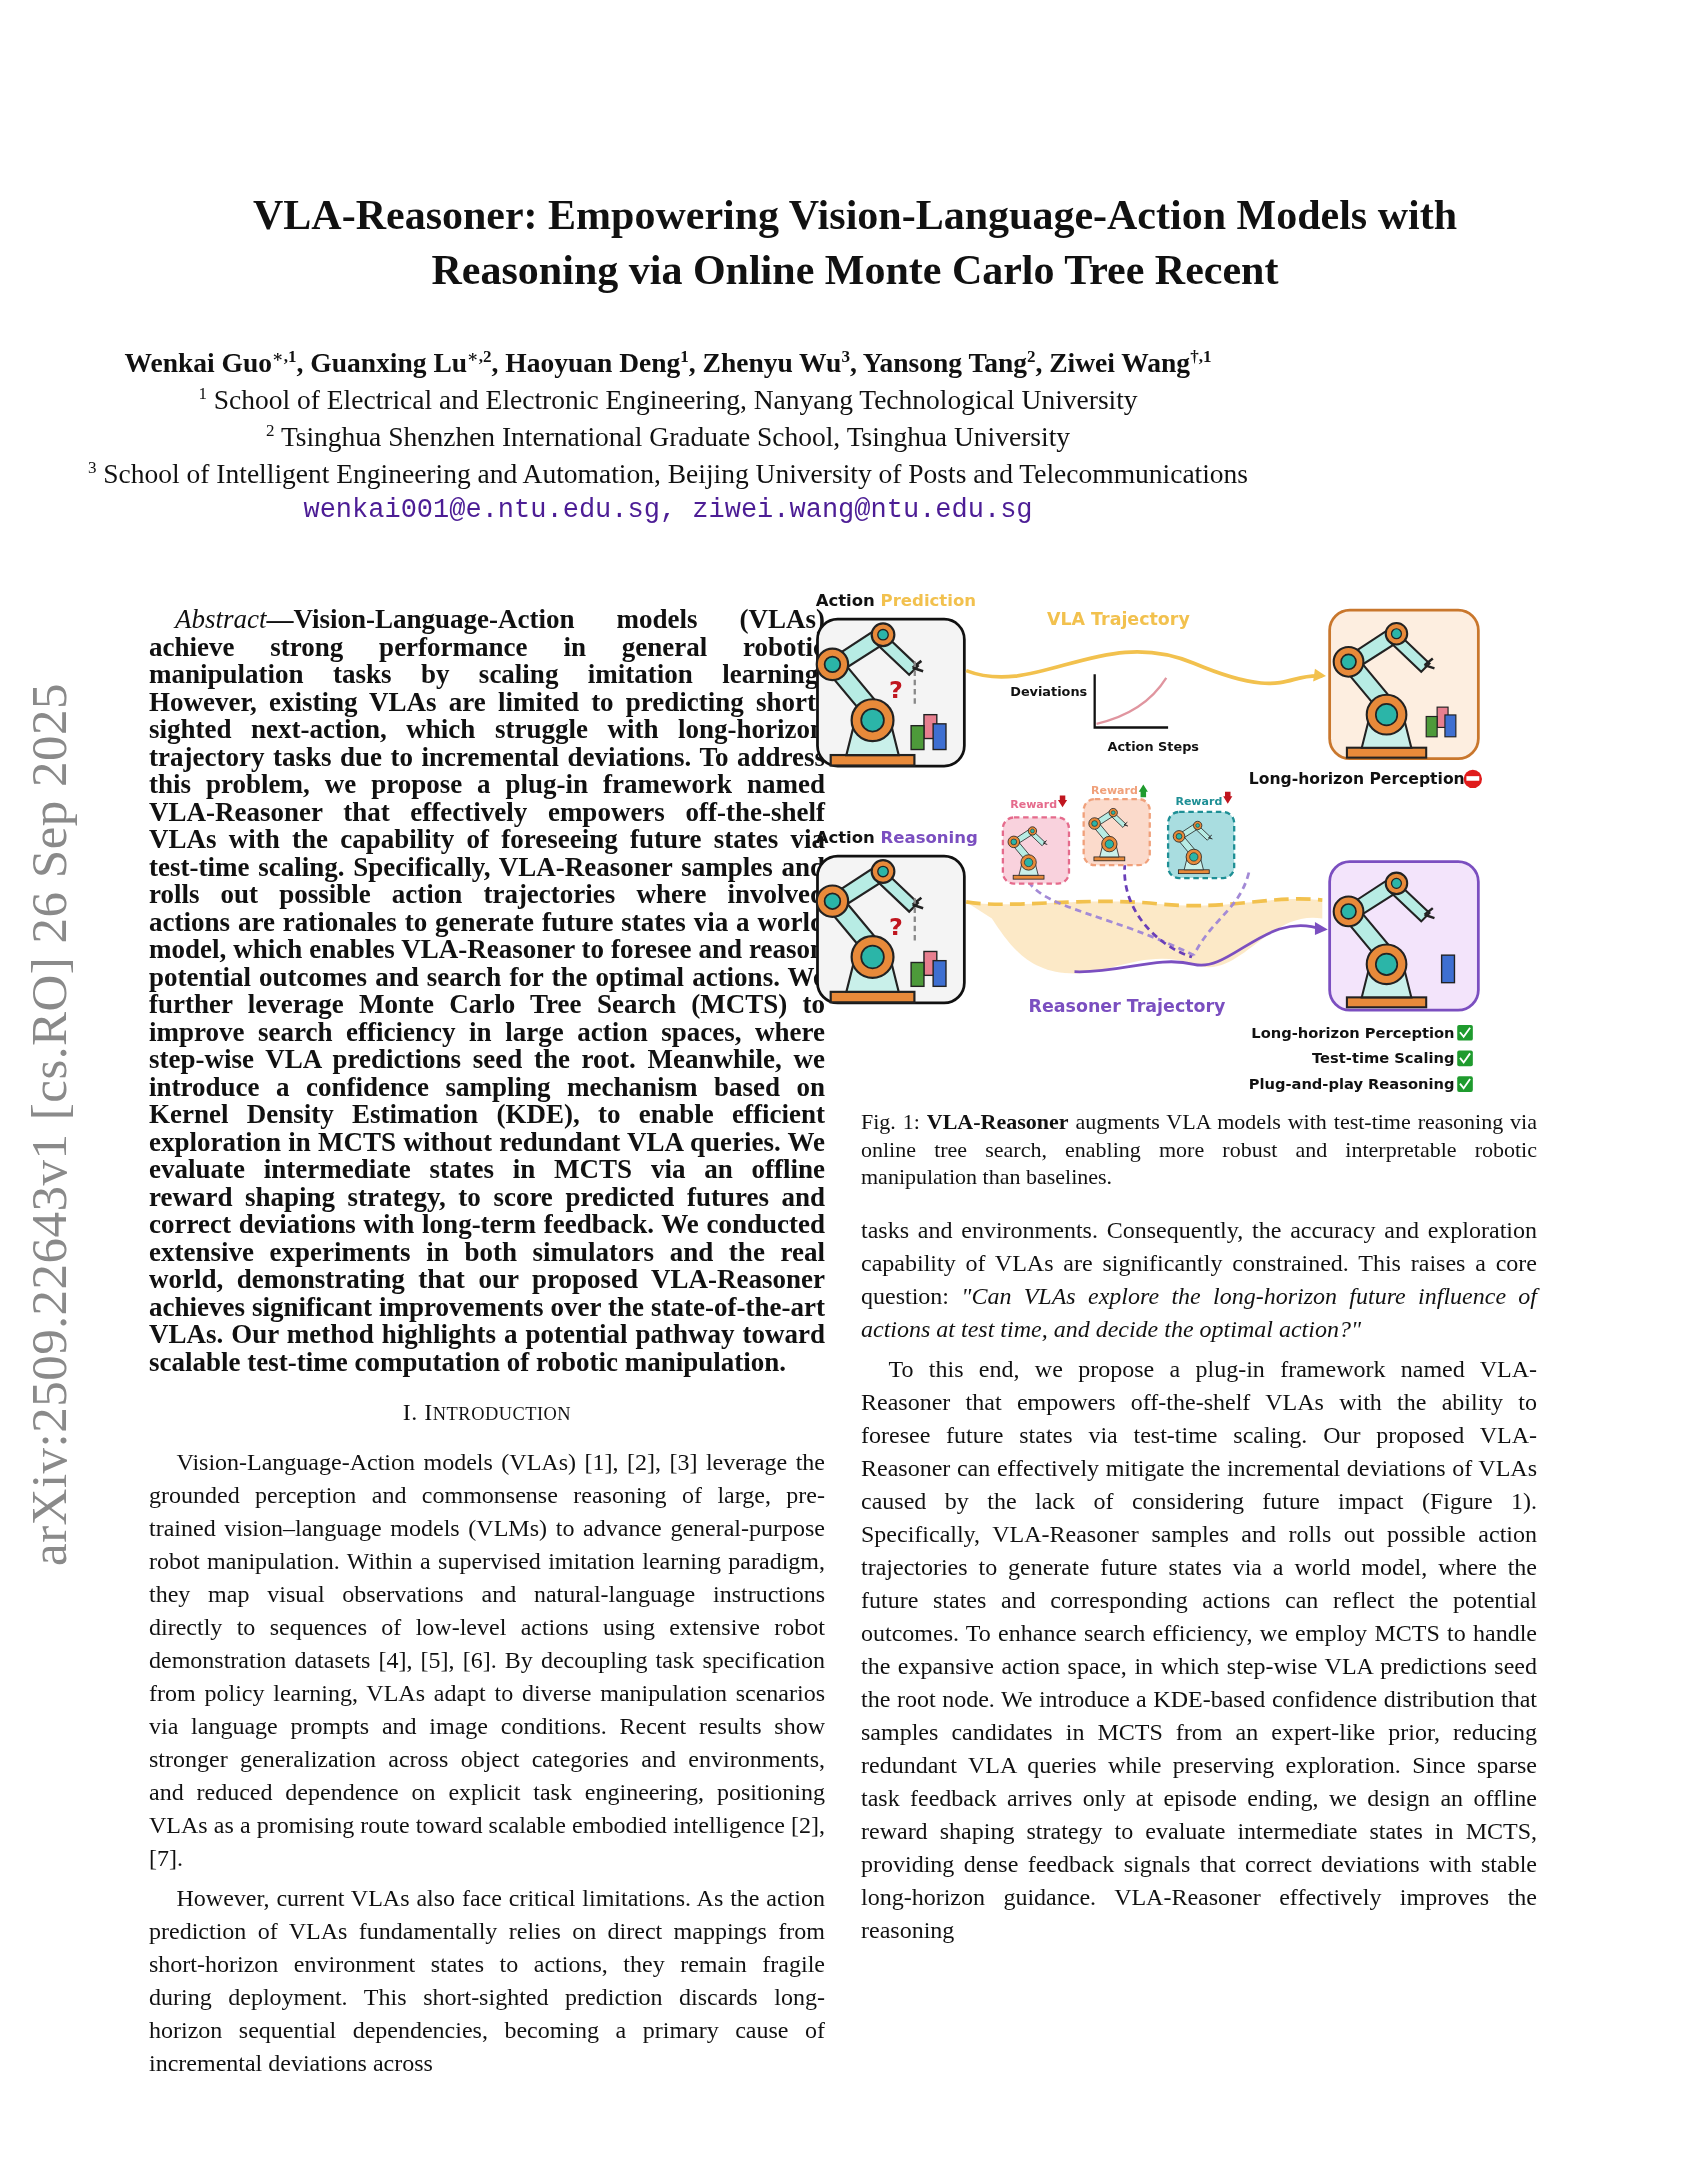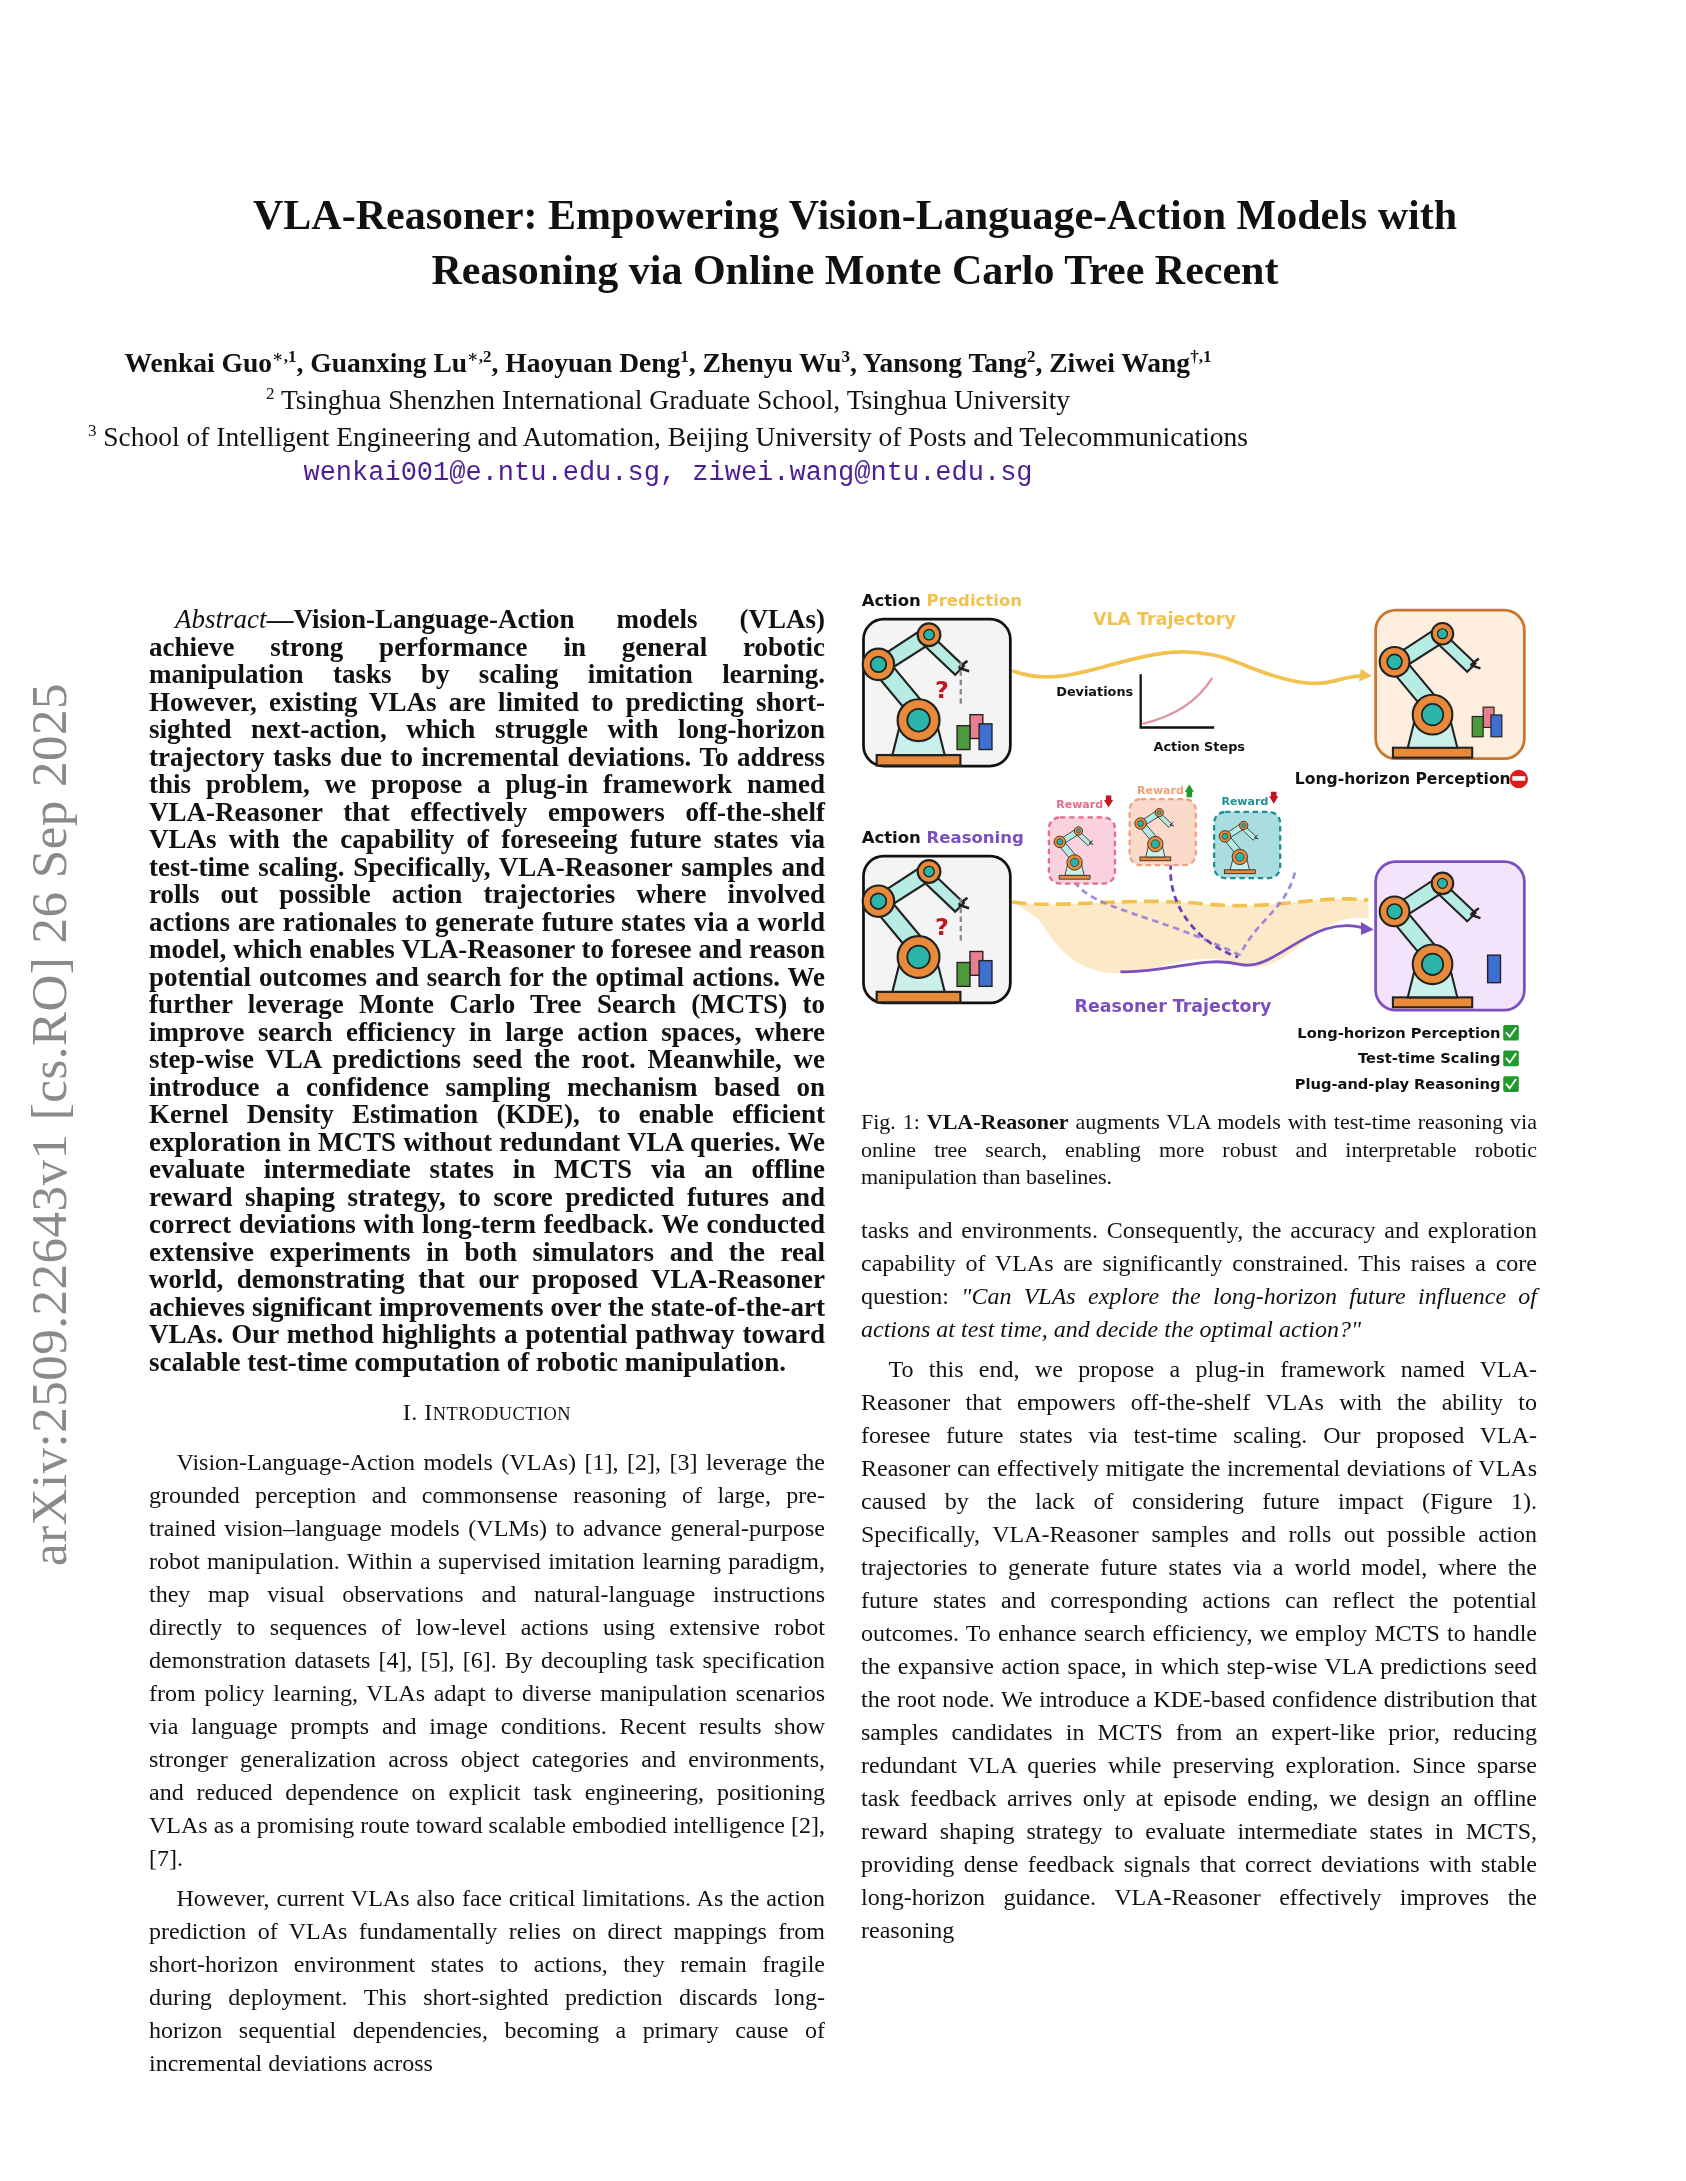--- a/index.html
+++ b/index.html
@@ -14,21 +14,21 @@
   .left{left:149px;top:606px;width:676px;}
   .right{left:861px;width:676px;}
   .abstract{font-weight:bold;line-height:27.5px;font-size:27px;text-indent:26px;}
   .abstract .lab{font-style:italic;font-weight:normal;}
   .sechead{text-align:center;font-size:24px;margin:20px 0 14.7px 0;letter-spacing:0.5px;}
   .sc{font-size:18.4px;}
   p{margin:0;}
   .indent{text-indent:27.5px;}
   .gap{margin-top:7.3px;}
   
-  .fig{position:absolute;left:854px;top:588px;width:689px;height:514px;font-family:"DejaVu Sans",sans-serif;}
+  .fig{position:absolute;left:808px;top:588px;width:689px;height:514px;font-family:"DejaVu Sans",sans-serif;}
   .caption{position:absolute;left:861px;top:1108px;width:676px;font-size:22px;line-height:27.5px;text-align:justify;}
   .caption b{font-weight:bold;}
 </style>
 </head>
 <body>
 
 <div class="arxiv">arXiv:2509.22643v1  [cs.RO]  26 Sep 2025</div>
 
 <div class="title">
   <div>VLA-Reasoner: Empowering Vision-Language-Action Models with</div>
@@ -37,20 +37,21 @@
 
 <div class="authors">
   <div class="names">
     <span><span>Wenkai Guo</span><sup>∗,1</sup></span>,
     <span><span>Guanxing Lu</span><sup>∗,2</sup></span>,
     <span><span>Haoyuan Deng</span><sup>1</sup></span>,
     <span><span>Zhenyu Wu</span><sup>3</sup></span>,
     <span><span>Yansong Tang</span><sup>2</sup></span>,
     <span><span>Ziwei Wang</span><sup>†,1</sup></span>
   </div>
+  <div><sup>1</sup> <span>School of Electrical and Electronic Engineering, Nanyang Technological University</span></div>
   <div><sup>2</sup> <span>Tsinghua Shenzhen International Graduate School, Tsinghua University</span></div>
   <div><sup>3</sup> <span>School of Intelligent Engineering and Automation, Beijing University of Posts and Telecommunications</span></div>
   <div class="emails">wenkai001@e.ntu.edu.sg, ziwei.wang@ntu.edu.sg</div>
 </div>
 
 <div class="col left">
   <p class="abstract"><span class="lab">Abstract</span><span>—</span><span>Vision-Language-Action models (VLAs) achieve strong performance in general robotic manipulation tasks by scaling imitation learning. However, existing VLAs are limited to predicting short-sighted next-action, which struggle with long-horizon trajectory tasks due to incremental deviations. To address this problem, we propose a plug-in framework named VLA-Reasoner that effectively empowers off-the-shelf VLAs with the capability of foreseeing future states via test-time scaling. Specifically, VLA-Reasoner samples and rolls out possible action trajectories where involved actions are rationales to generate future states via a world model, which enables VLA-Reasoner to foresee and reason potential outcomes and search for the optimal actions. We further leverage Monte Carlo Tree Search (MCTS) to improve search efficiency in large action spaces, where step-wise VLA predictions seed the root. Meanwhile, we introduce a confidence sampling mechanism based on Kernel Density Estimation (KDE), to enable efficient exploration in MCTS without redundant VLA queries. We evaluate intermediate states in MCTS via an offline reward shaping strategy, to score predicted futures and correct deviations with long-term feedback. We conducted extensive experiments in both simulators and the real world, demonstrating that our proposed VLA-Reasoner achieves significant improvements over the state-of-the-art VLAs. Our method highlights a potential pathway toward scalable test-time computation of robotic manipulation.</span></p>
   <div class="sechead"><span>I.</span> <span>I</span><span class="sc">NTRODUCTION</span></div>
   <p class="indent">Vision-Language-Action models (VLAs) [1], [2], [3] leverage the grounded perception and commonsense reasoning of large, pre-trained vision–language models (VLMs) to advance general-purpose robot manipulation. Within a supervised imitation learning paradigm, they map visual observations and natural-language instructions directly to sequences of low-level actions using extensive robot demonstration datasets [4], [5], [6]. By decoupling task specification from policy learning, VLAs adapt to diverse manipulation scenarios via language prompts and image conditions. Recent results show stronger generalization across object categories and environments, and reduced dependence on explicit task engineering, positioning VLAs as a promising route toward scalable embodied intelligence [2], [7].</p>
   <p class="indent gap">However, current VLAs also face critical limitations. As the action prediction of VLAs fundamentally relies on direct mappings from short-horizon environment states to actions, they remain fragile during deployment. This short-sighted prediction discards long-horizon sequential dependencies, becoming a primary cause of incremental deviations across</p>

